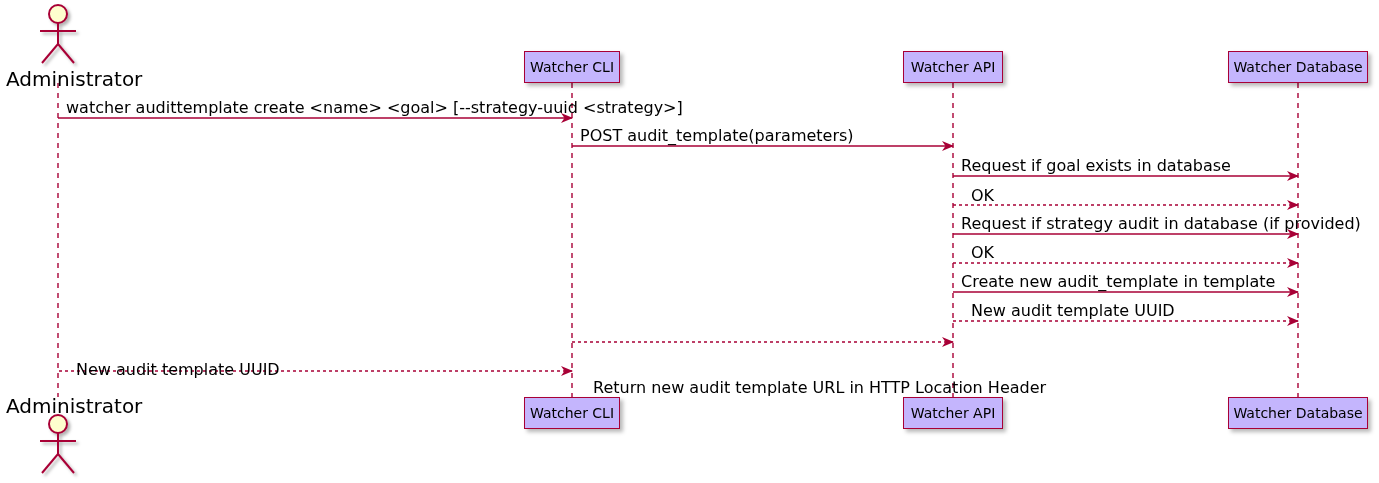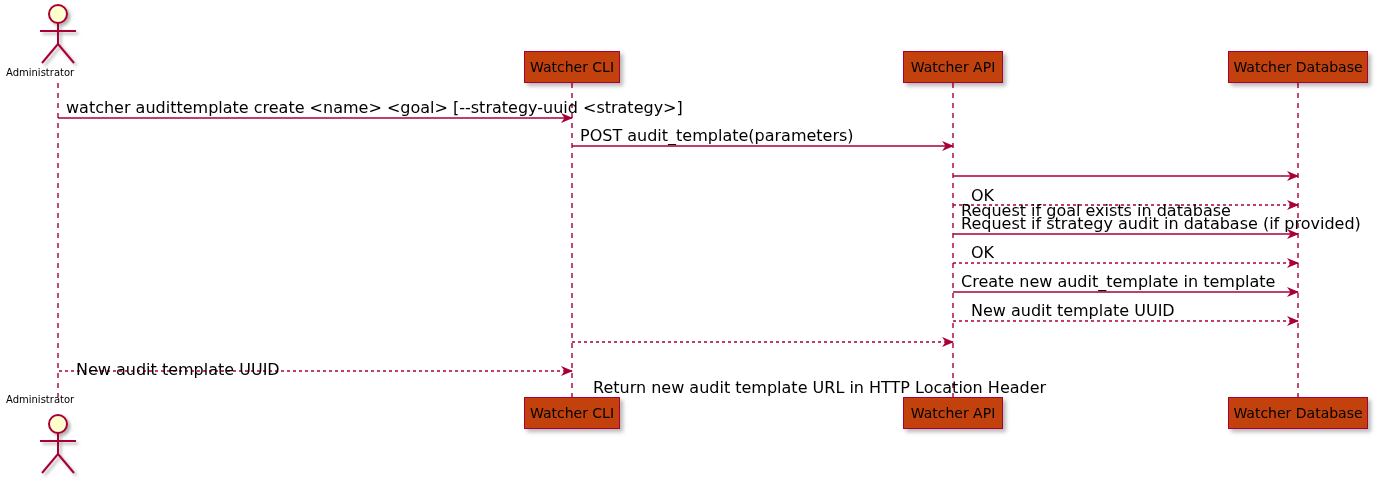--- a/index.html
+++ b/index.html
@@ -2,25 +2,25 @@
 <html><head>
 <meta charset="utf-8">
 <style>
   html,body{margin:0;padding:0;background:#fff;}
   body{width:1379px;height:483px;position:relative;overflow:hidden;
        font-family:"DejaVu Sans","Liberation Sans",sans-serif;}
   #stage{position:absolute;left:0;top:0;width:1379px;height:483px;}
   #svg{position:absolute;left:0;top:0;}
   .lbl{position:absolute;font-size:16px;color:#000;white-space:nowrap;
        line-height:14px;}
-  .pbox{position:absolute;background:#c2410c;border:1.5px solid #A80036;
+  .pbox{position:absolute;background:#c4b5fd;border:1.5px solid #A80036;
         box-sizing:border-box;box-shadow:3px 3px 4px rgba(0,0,0,.28);
         display:flex;align-items:center;justify-content:center;}
   .pbox span{font-size:14px;color:#000;white-space:nowrap;}
-  .actorname{position:absolute;font-size:10px;color:#000;white-space:nowrap;}
+  .actorname{position:absolute;font-size:20px;color:#000;white-space:nowrap;}
 </style>
 </head>
 <body>
 
 <div id="stage">
 
   <svg id="svg" width="1379" height="483">
     <defs>
       <marker id="ah" markerWidth="12" markerHeight="10" refX="11" refY="5" orient="auto" markerUnits="userSpaceOnUse">
         <path d="M0,0 L12,5 L0,10 L3.5,5 Z" fill="#A80036"></path>
@@ -92,21 +92,21 @@
   <div class="pbox" id="box-db-bot" style="left: 1228px; top: 397px; width: 140px; height: 32px;">
     <span>Watcher Database</span>
   </div>
 
   <div class="actorname" id="admin-top-name" style="left: 6px; top: 67px;">Administrator</div>
   <div class="actorname" id="admin-bot-name" style="left: 6px; top: 394px;">Administrator</div>
 
   <div id="msg-labels">
       <div class="lbl" style="left: 66px; top: 101px;">watcher audittemplate create &lt;name&gt; &lt;goal&gt; [--strategy-uuid &lt;strategy&gt;]</div>
       <div class="lbl" style="left: 580px; top: 129px;">POST audit_template(parameters)</div>
-      <div class="lbl" style="left: 961px; top: 159px; margin-top: 45px;">Request if goal exists in database</div>
+      <div class="lbl" style="left: 961px; top: 159px;">Request if goal exists in database</div>
       <div class="lbl" style="left: 971px; top: 189px;">OK</div>
       <div class="lbl" style="left: 961px; top: 217px;">Request if strategy audit in database (if provided)</div>
       <div class="lbl" style="left: 971px; top: 246px;">OK</div>
       <div class="lbl" style="left: 961px; top: 275px;">Create new audit_template in template</div>
       <div class="lbl" style="left: 971px; top: 304px;">New audit template UUID</div>
       <div class="lbl" style="left: 593px; top: 333px; margin-top: 48px;">Return new audit template URL in HTTP Location Header</div>
       <div class="lbl" style="left: 76px; top: 363px;">New audit template UUID</div>
     </div>
 
 </div>

